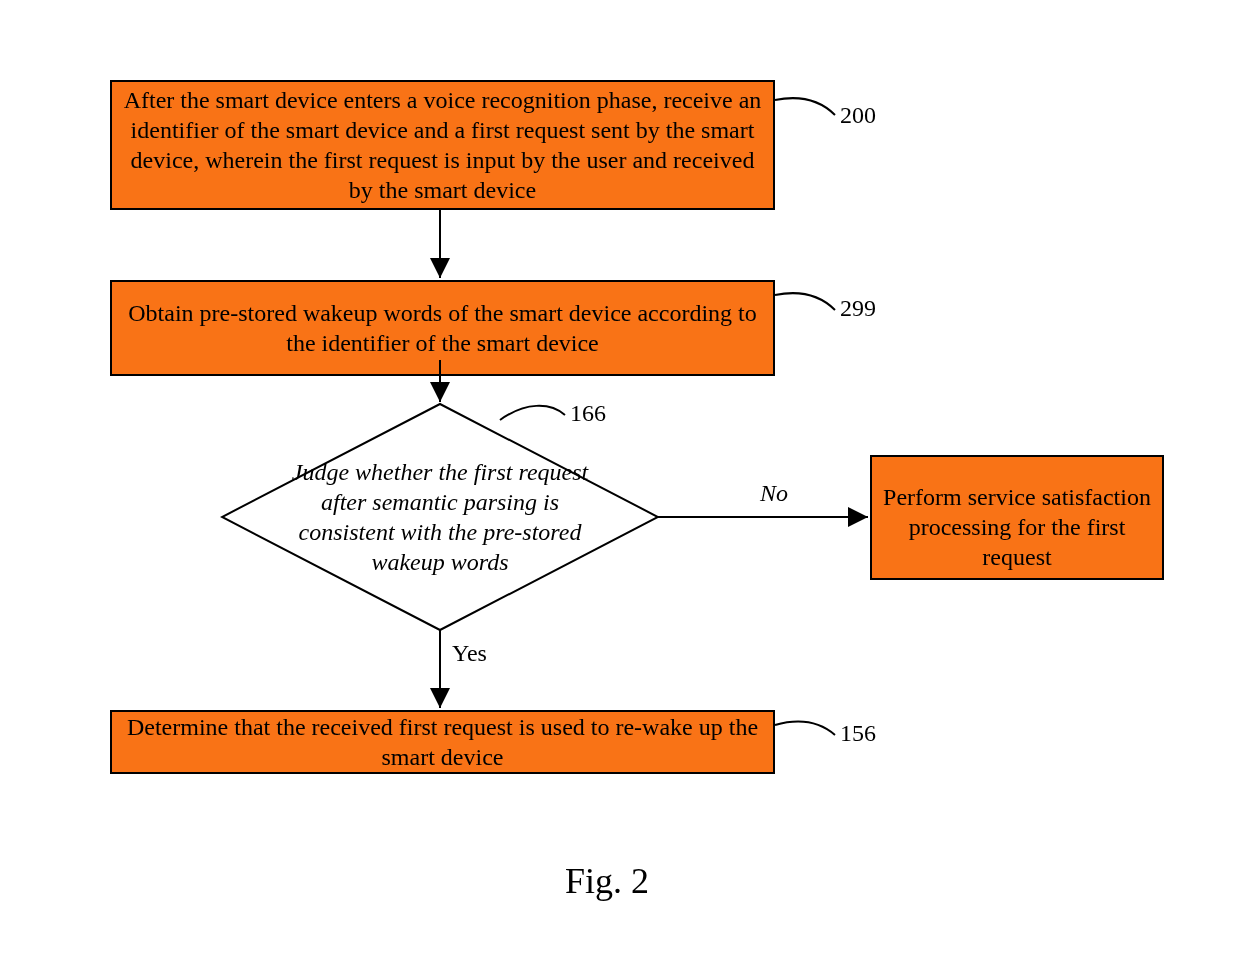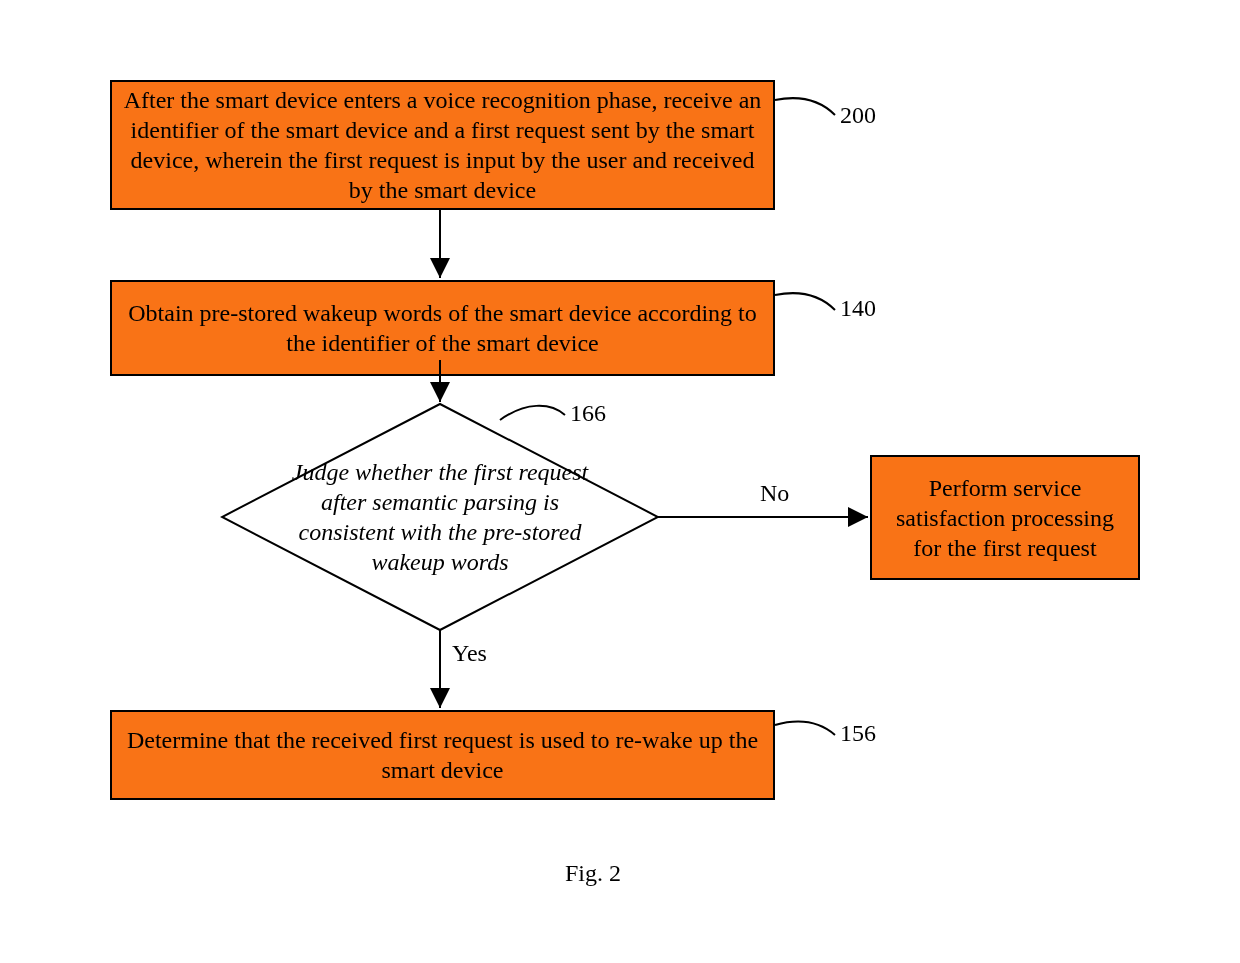--- a/index.html
+++ b/index.html
@@ -54,21 +54,21 @@
     font-size: 24px;
   }
   .connector {
     position: absolute;
   }
   .leader-curve {
     position: absolute;
   }
   .fig-caption {
     position: absolute;
-    font-size: 24px;
+    font-size: 36px;
   }
 </style>
 </head>
 <body>
 
 <div class="canvas">
 
   <div class="node-box" style="left:110px; top:80px; width:665px; height:130px;">
     <span>After the smart device enters a voice recognition phase, receive an identifier of the smart device and a first request sent by the smart device, wherein the first request is input by the user and received by the smart device</span>
   </div>
@@ -79,25 +79,25 @@
 
   <div class="diamond" style="left:220px; top:402px; width:440px; height:230px;font-style:italic;">
     <svg width="440" height="230" viewBox="0 0 440 230">
       <polygon points="220,2 438,115 220,228 2,115" fill="#ffffff" stroke="#000" stroke-width="2"></polygon>
     </svg>
     <div class="dtext">
       <span>Judge whether the first request after semantic parsing is consistent with the pre-stored wakeup words</span>
     </div>
   </div>
 
-  <div class="node-box" style="left:110px; top:710px; width:665px; height:90px;">
+  <div class="node-box" style="left:110px; top:710px; width:665px; height:64px;">
     <span>Determine that the received first request is used to re-wake up the smart device</span>
   </div>
 
-  <div class="node-box" style="left:870px; top:455px; width:270px; height:125px;">
+  <div class="node-box" style="left:870px; top:455px; width:294px; height:125px;align-items:flex-end;">
     <span>Perform service satisfaction processing for the first request</span>
   </div>
 
   <svg class="connector" style="left:0; top:0;" width="1240" height="963">
     <defs>
       <marker id="arrowhead" markerWidth="12" markerHeight="12" refX="10" refY="5" orient="auto">
         <path d="M0,0 L10,5 L0,10 z" fill="#000"></path>
       </marker>
     </defs>
 
@@ -106,36 +106,36 @@
     <line x1="440" y1="360" x2="440" y2="402" stroke="#000" stroke-width="2" marker-end="url(#arrowhead)"></line>
 
     <line x1="440" y1="630" x2="440" y2="708" stroke="#000" stroke-width="2" marker-end="url(#arrowhead)"></line>
 
     <line x1="658" y1="517" x2="868" y2="517" stroke="#000" stroke-width="2" marker-end="url(#arrowhead)"></line>
   </svg>
 
   <div class="label" style="left:452px; top:640px;">
     <span>Yes</span>
   </div>
-  <div class="label" style="left:760px; top:480px;">
+  <div class="label" style="left:760px; top:480px;font-style:italic;">
     <span>No</span>
   </div>
 
   <svg class="leader-curve" style="left:0; top:0;" width="1240" height="963">
     <path d="M775 100 C 800 95, 820 100, 835 115" stroke="#000" stroke-width="2" fill="none"></path>
   </svg>
   <div class="label" style="left:840px; top:102px;text-align:right;">
     <span>200</span>
   </div>
 
   <svg class="leader-curve" style="left:0; top:0;" width="1240" height="963">
     <path d="M775 295 C 800 290, 820 295, 835 310" stroke="#000" stroke-width="2" fill="none"></path>
   </svg>
   <div class="label" style="left:840px; top:295px;">
-    <span>140</span>
+    <span>299</span>
   </div>
 
   <svg class="leader-curve" style="left:0; top:0;" width="1240" height="963">
     <path d="M500 420 C 525 402, 550 402, 565 415" stroke="#000" stroke-width="2" fill="none"></path>
   </svg>
   <div class="label" style="left:570px; top:400px;">
     <span>166</span>
   </div>
 
   <svg class="leader-curve" style="left:0; top:0;" width="1240" height="963">

